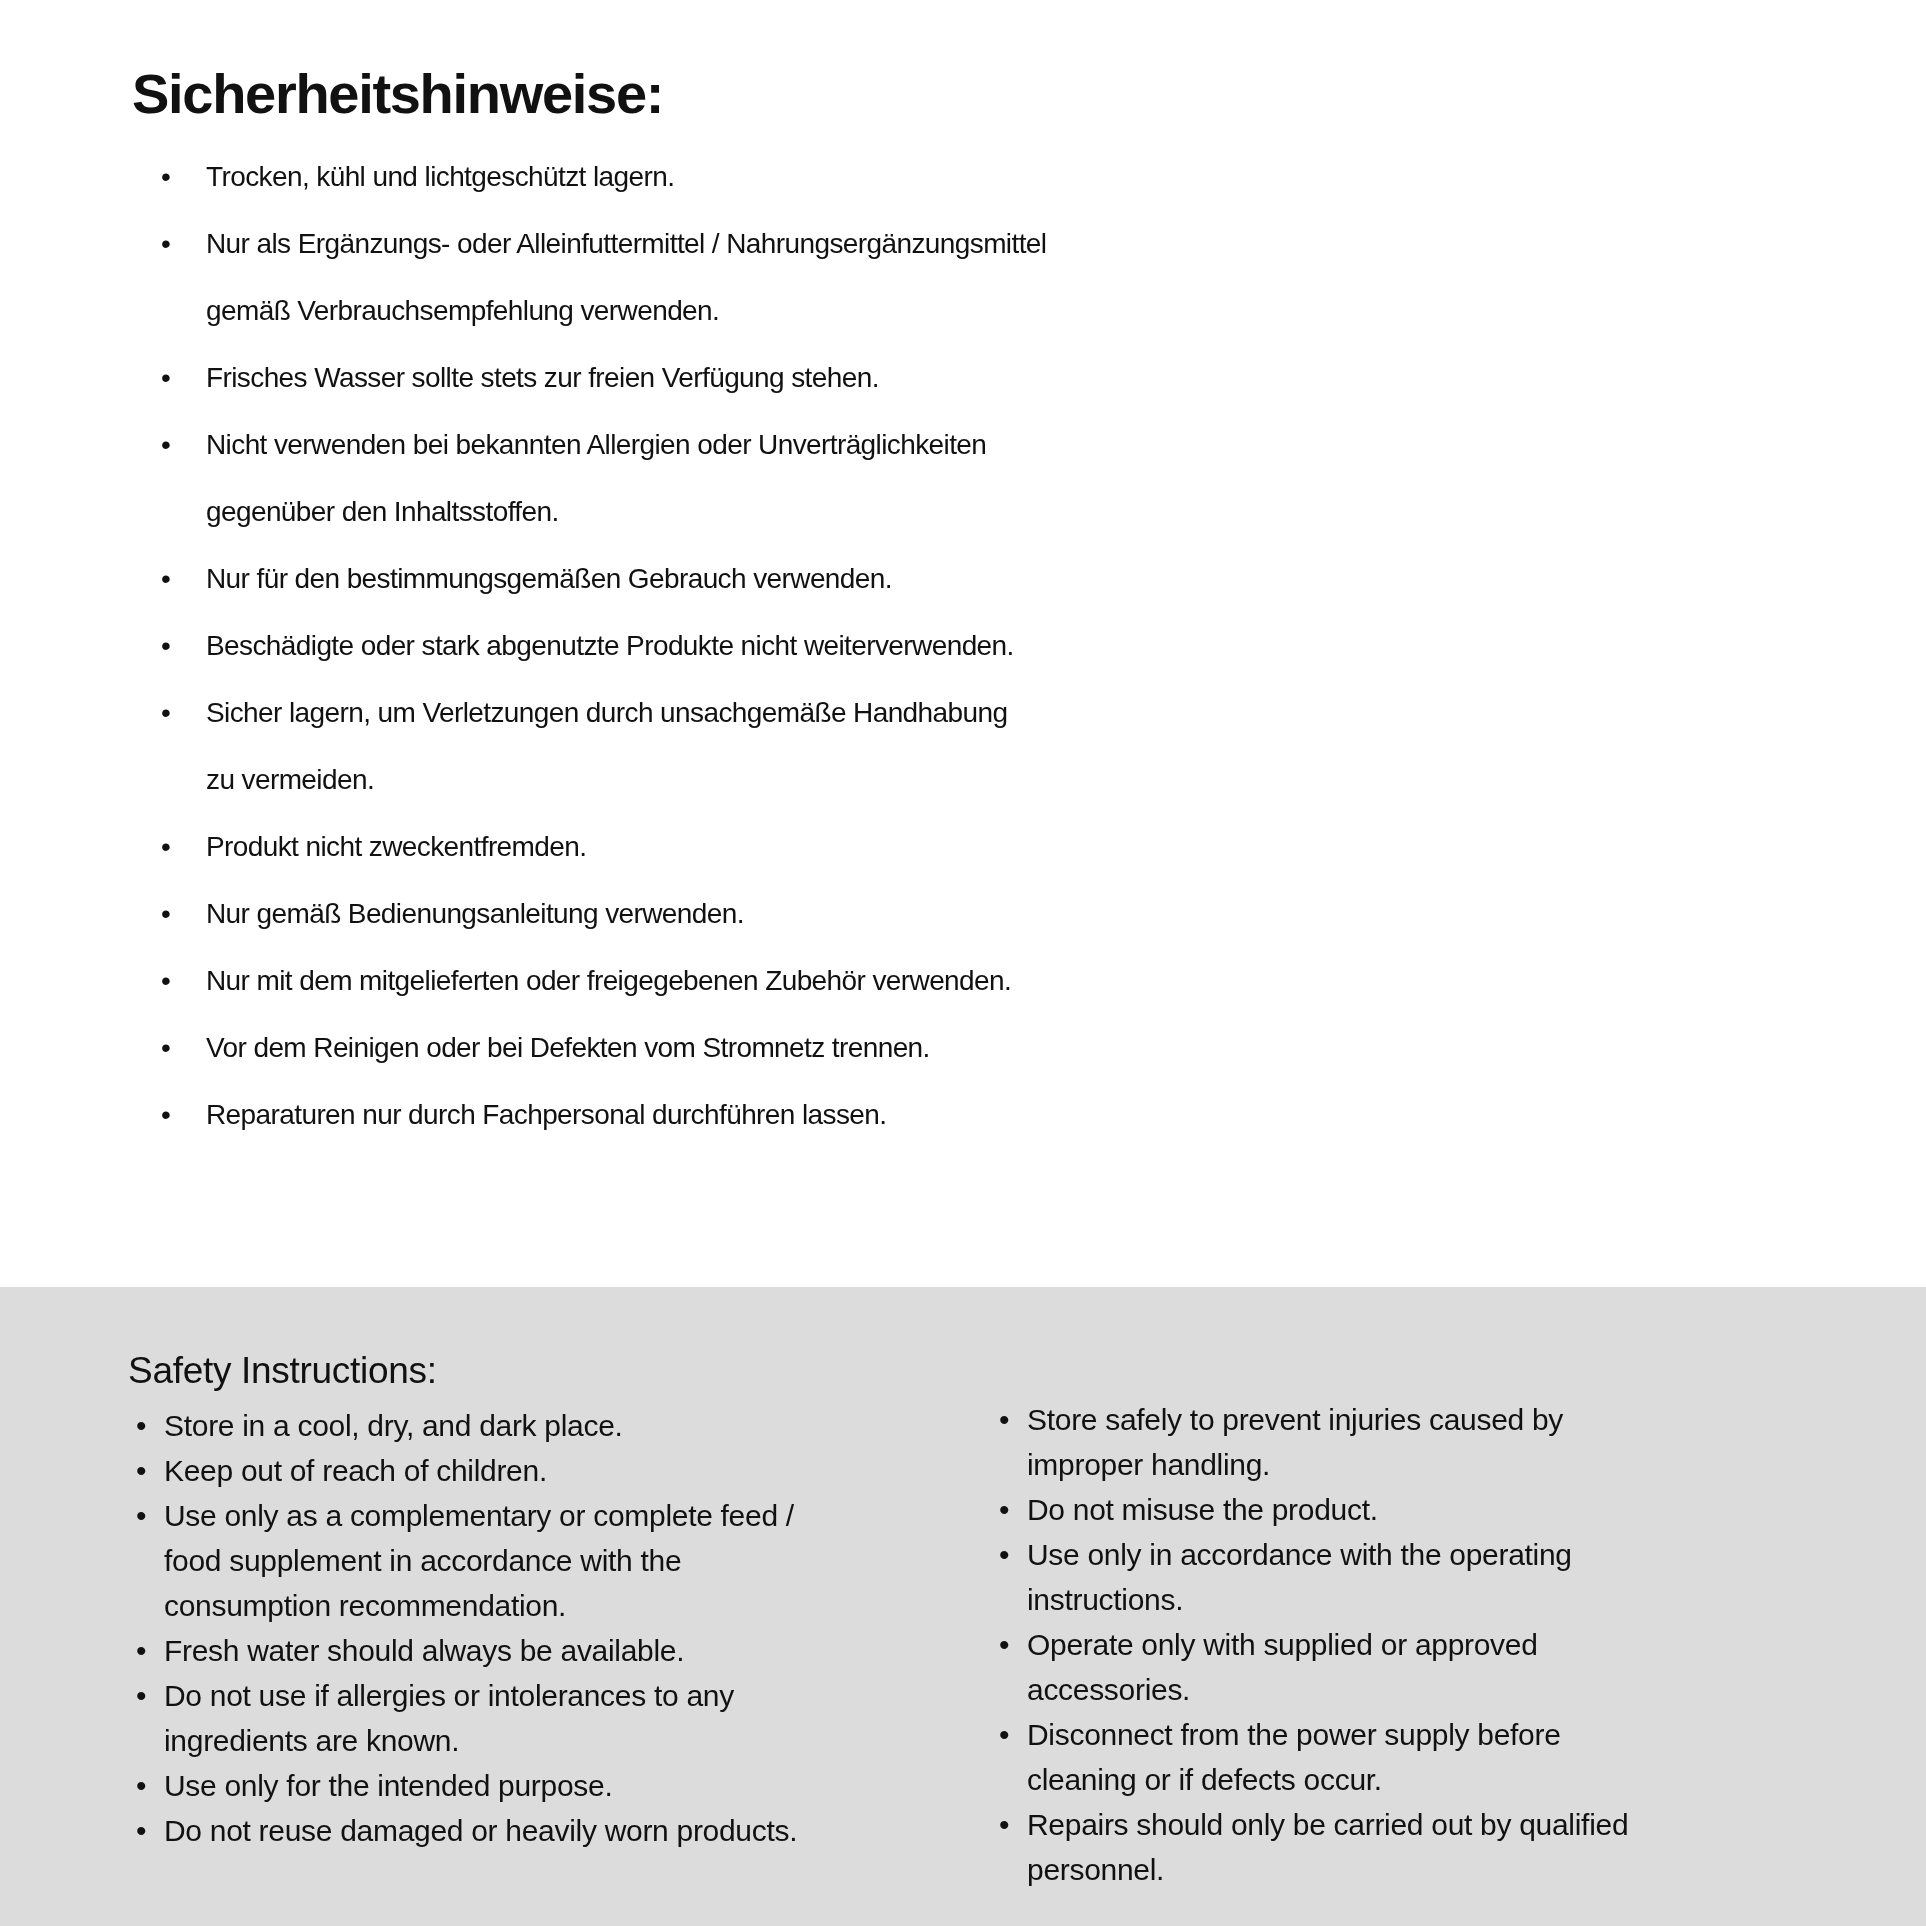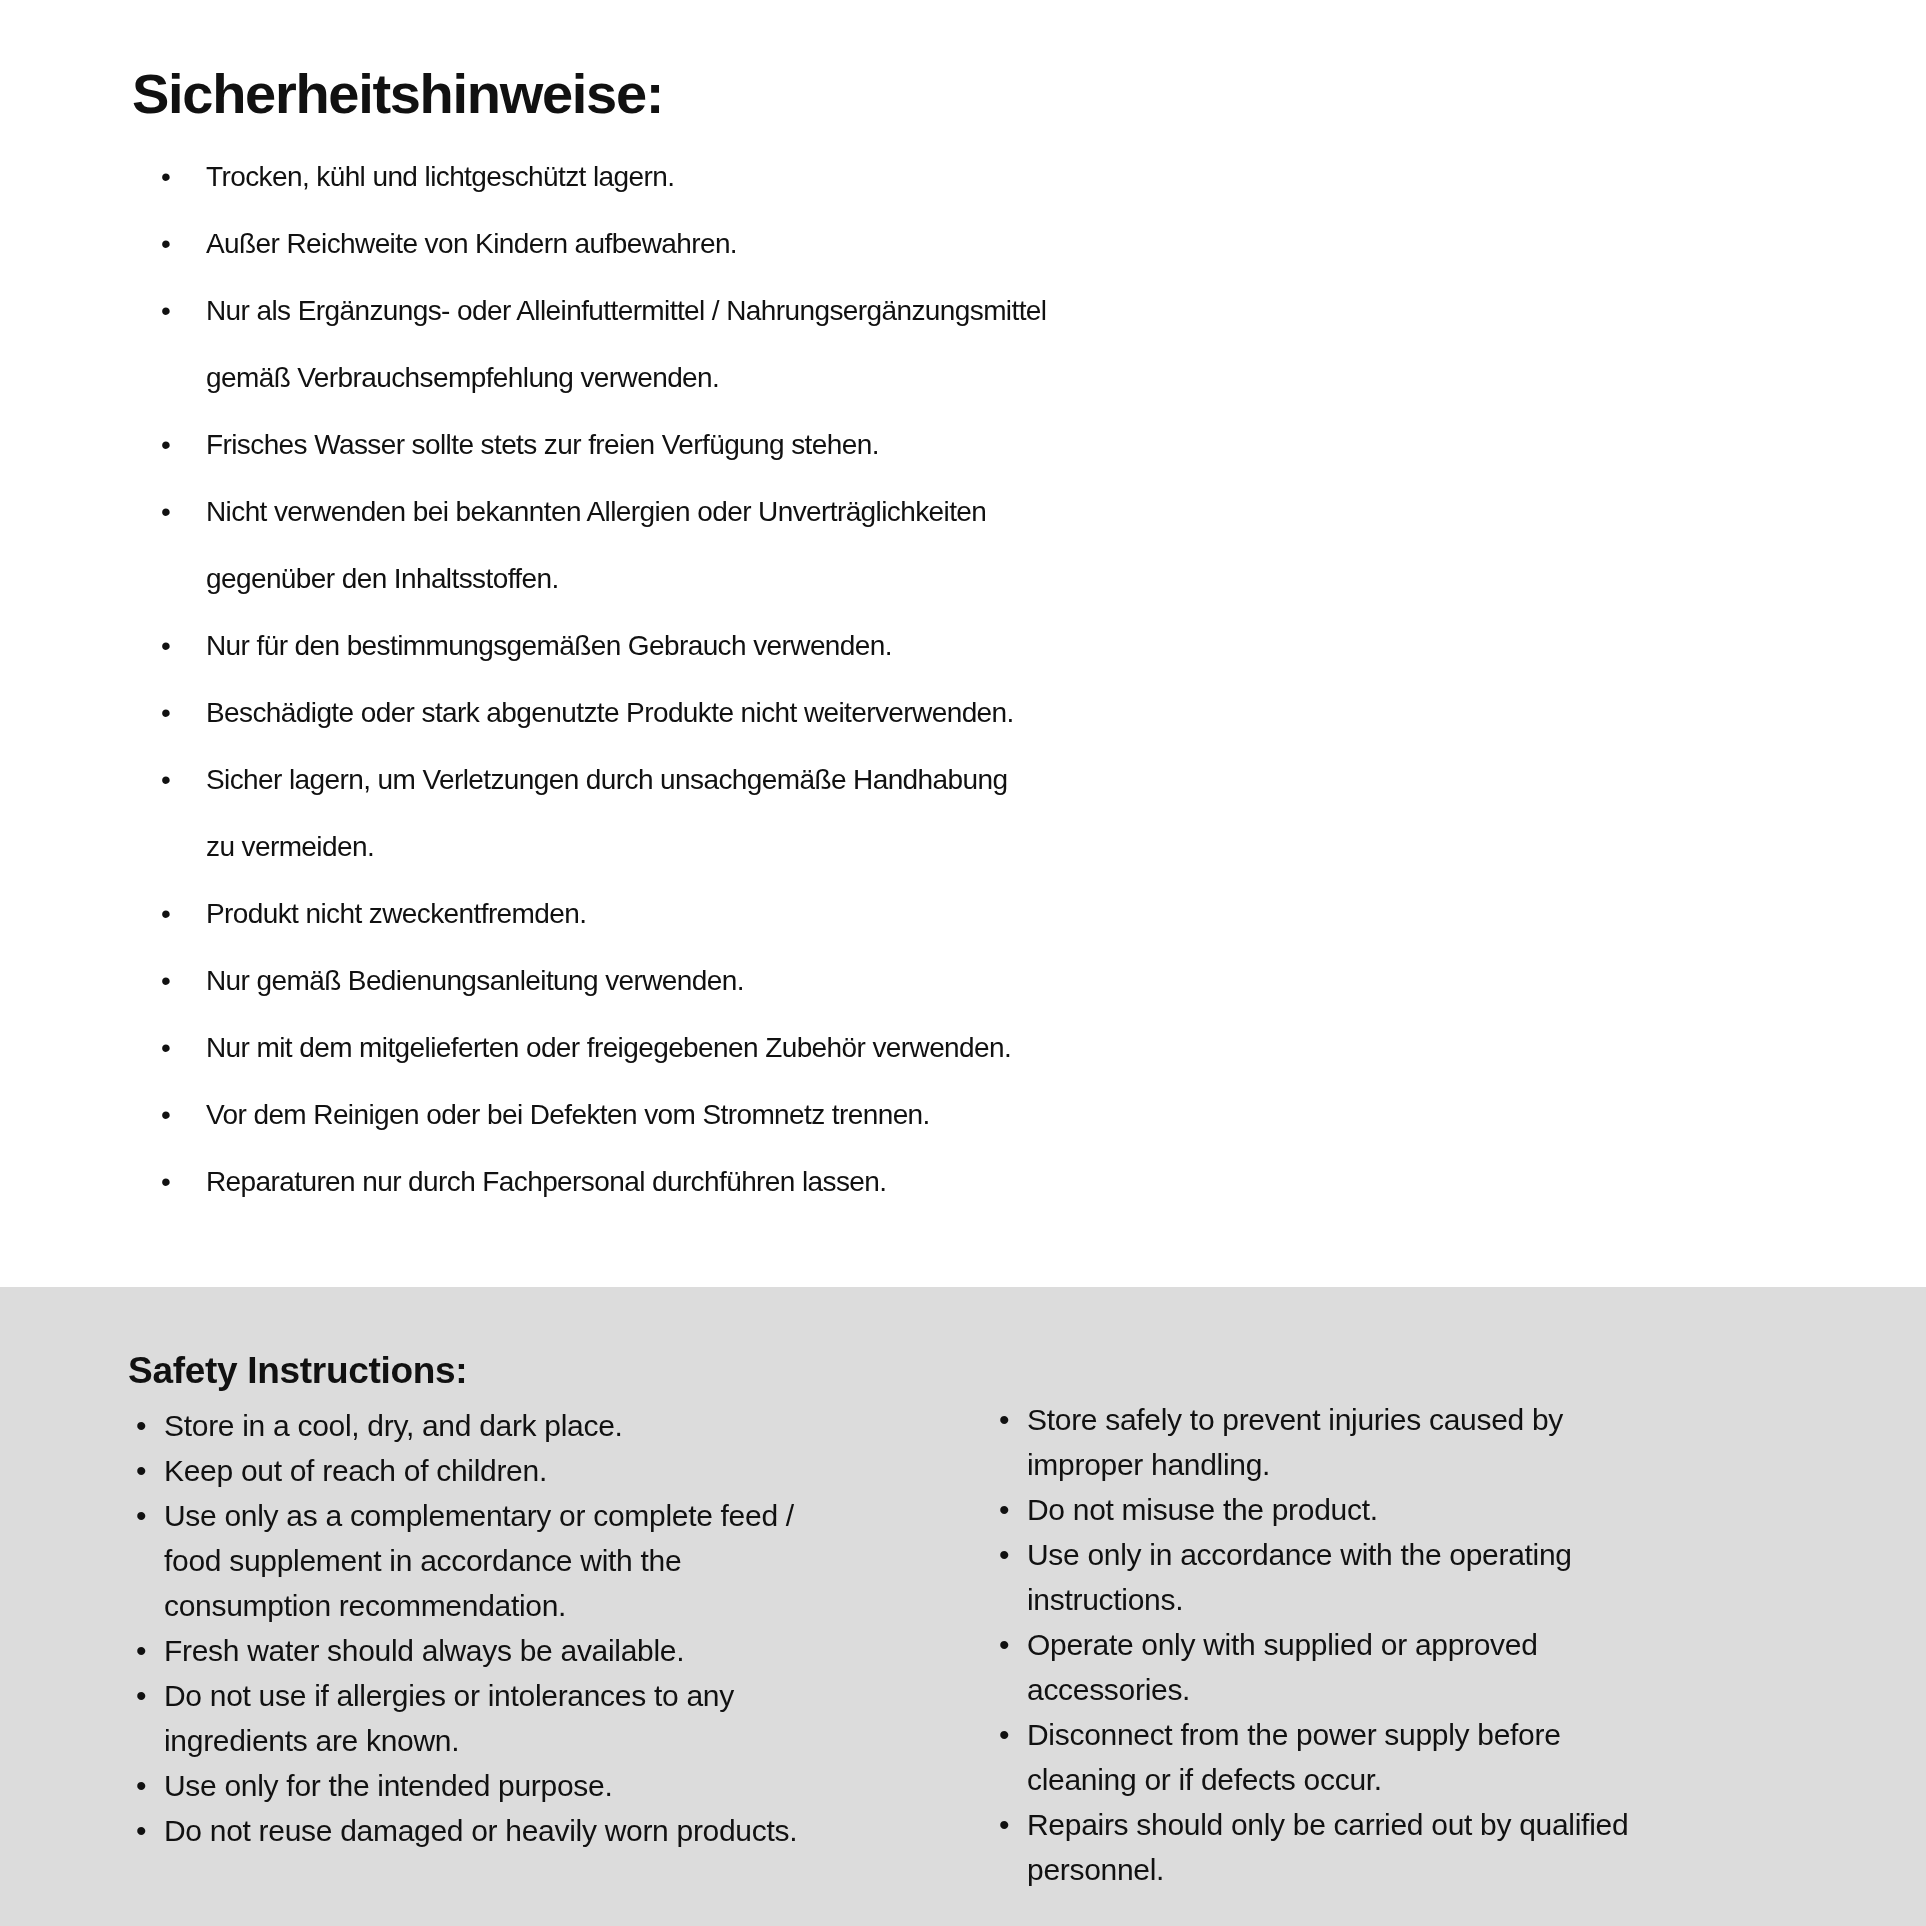--- a/index.html
+++ b/index.html
@@ -62,21 +62,21 @@
     top: 1287px;
     width: 1926px;
     height: 639px;
     background: var(--panel_bg);
   }
   .en-heading {
     position: absolute;
     left: 128px;
     top: 61px;
     font-size: 37px;
-    font-weight: 700;
+    font-weight: 400;
     letter-spacing: -0.3px;
     line-height: 45px;
     white-space: nowrap;
   }
   .en-list {
     position: absolute;
     list-style: none;
     font-size: 30px;
     line-height: 45px;
     letter-spacing: -0.3px;
@@ -106,21 +106,20 @@
 </style>
 </head>
 <body>
 
 <div class="canvas">
 
   <div>
     <h1 class="de-heading">Sicherheitshinweise:</h1>
     <ul class="de-list">
       <li><span class="li-text">Trocken, kühl und lichtgeschützt lagern.</span></li>
-      <li><span class="li-text">Außer Reichweite von Kindern aufbewahren.</span></li>
       <li><span class="li-text">Nur als Ergänzungs- oder Alleinfuttermittel / Nahrungsergänzungsmittel
 gemäß Verbrauchsempfehlung verwenden.</span></li>
       <li><span class="li-text">Frisches Wasser sollte stets zur freien Verfügung stehen.</span></li>
       <li><span class="li-text">Nicht verwenden bei bekannten Allergien oder Unverträglichkeiten
 gegenüber den Inhaltsstoffen.</span></li>
       <li><span class="li-text">Nur für den bestimmungsgemäßen Gebrauch verwenden.</span></li>
       <li><span class="li-text">Beschädigte oder stark abgenutzte Produkte nicht weiterverwenden.</span></li>
       <li><span class="li-text">Sicher lagern, um Verletzungen durch unsachgemäße Handhabung
 zu vermeiden.</span></li>
       <li><span class="li-text">Produkt nicht zweckentfremden.</span></li>

